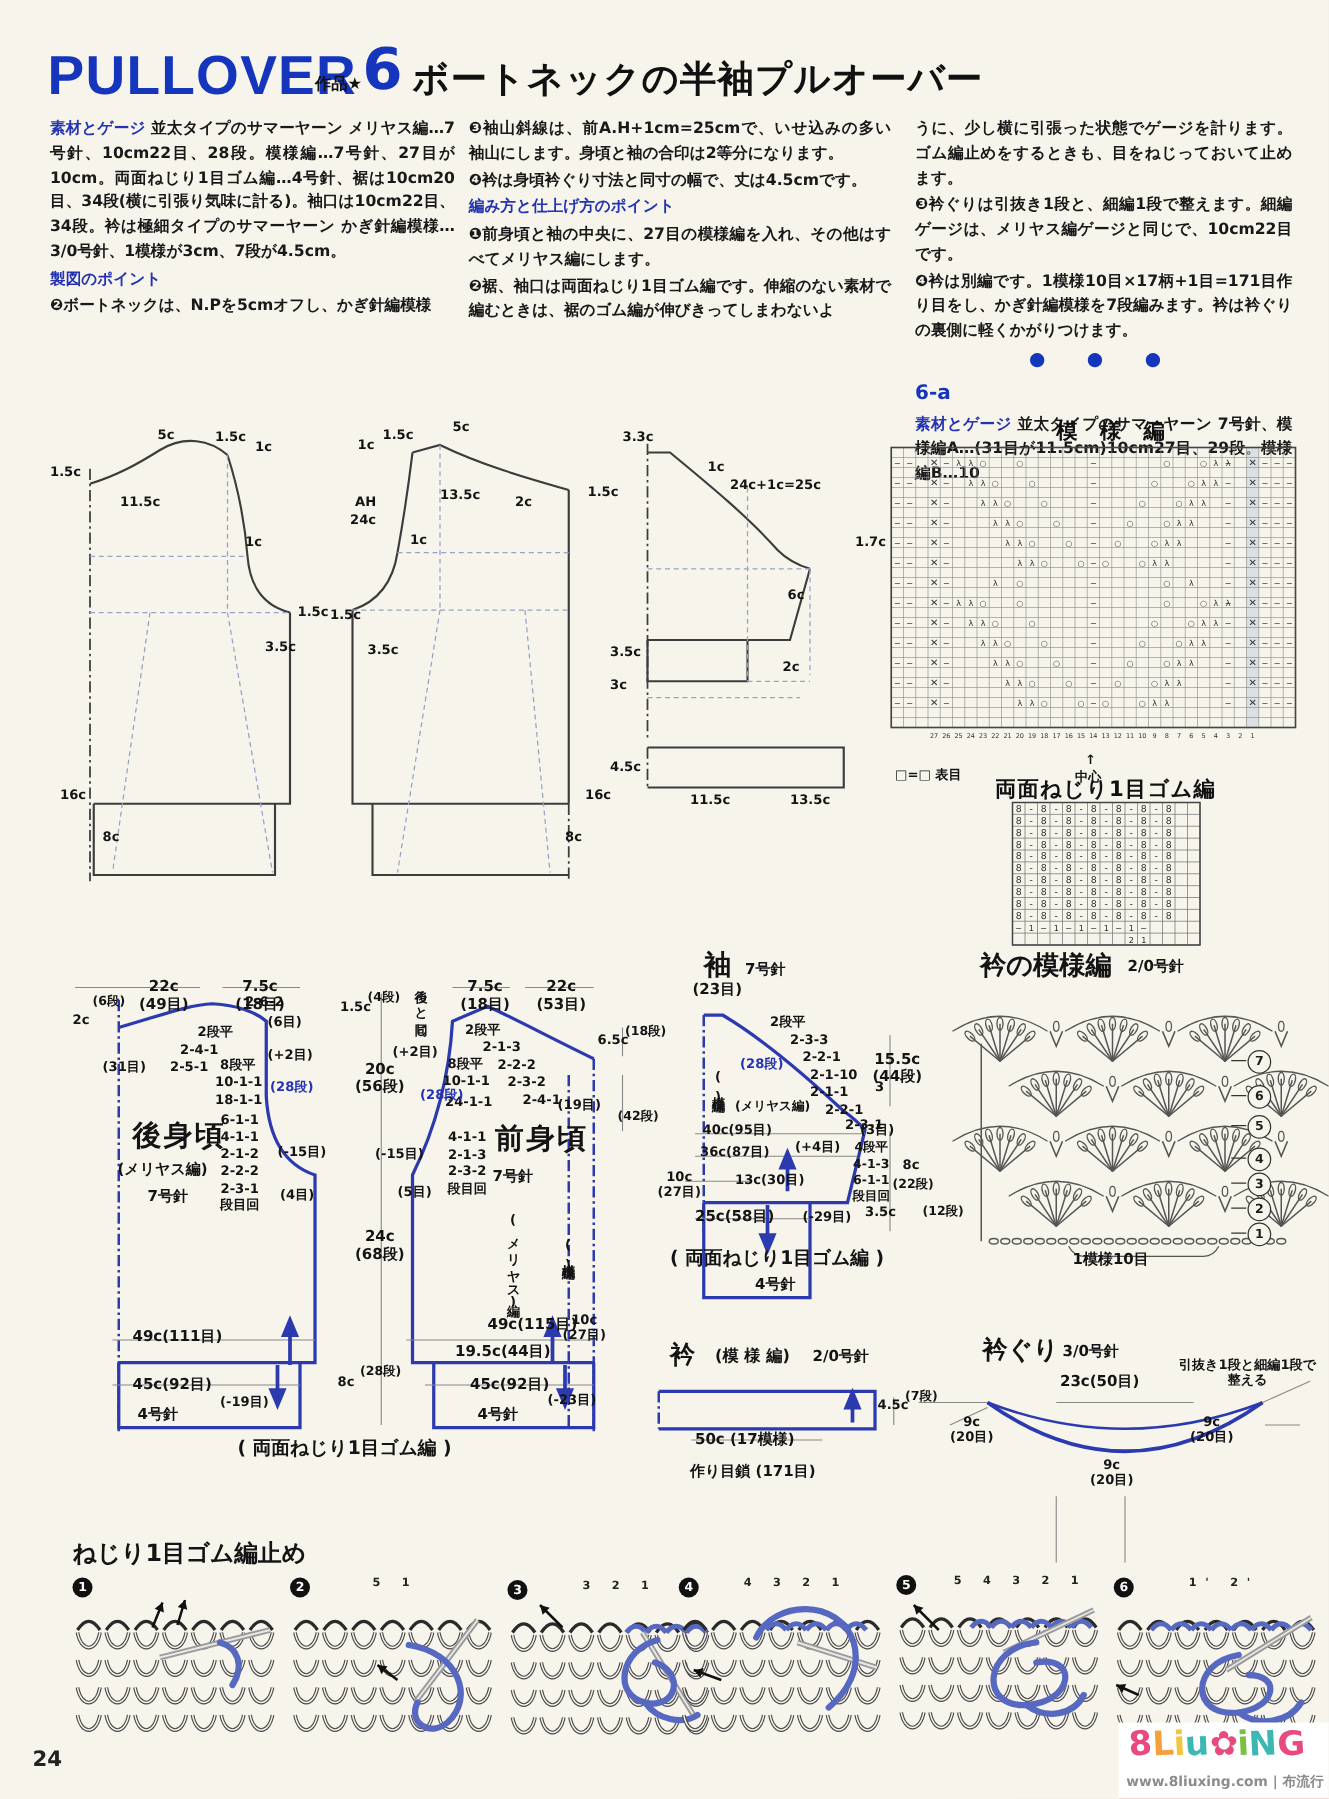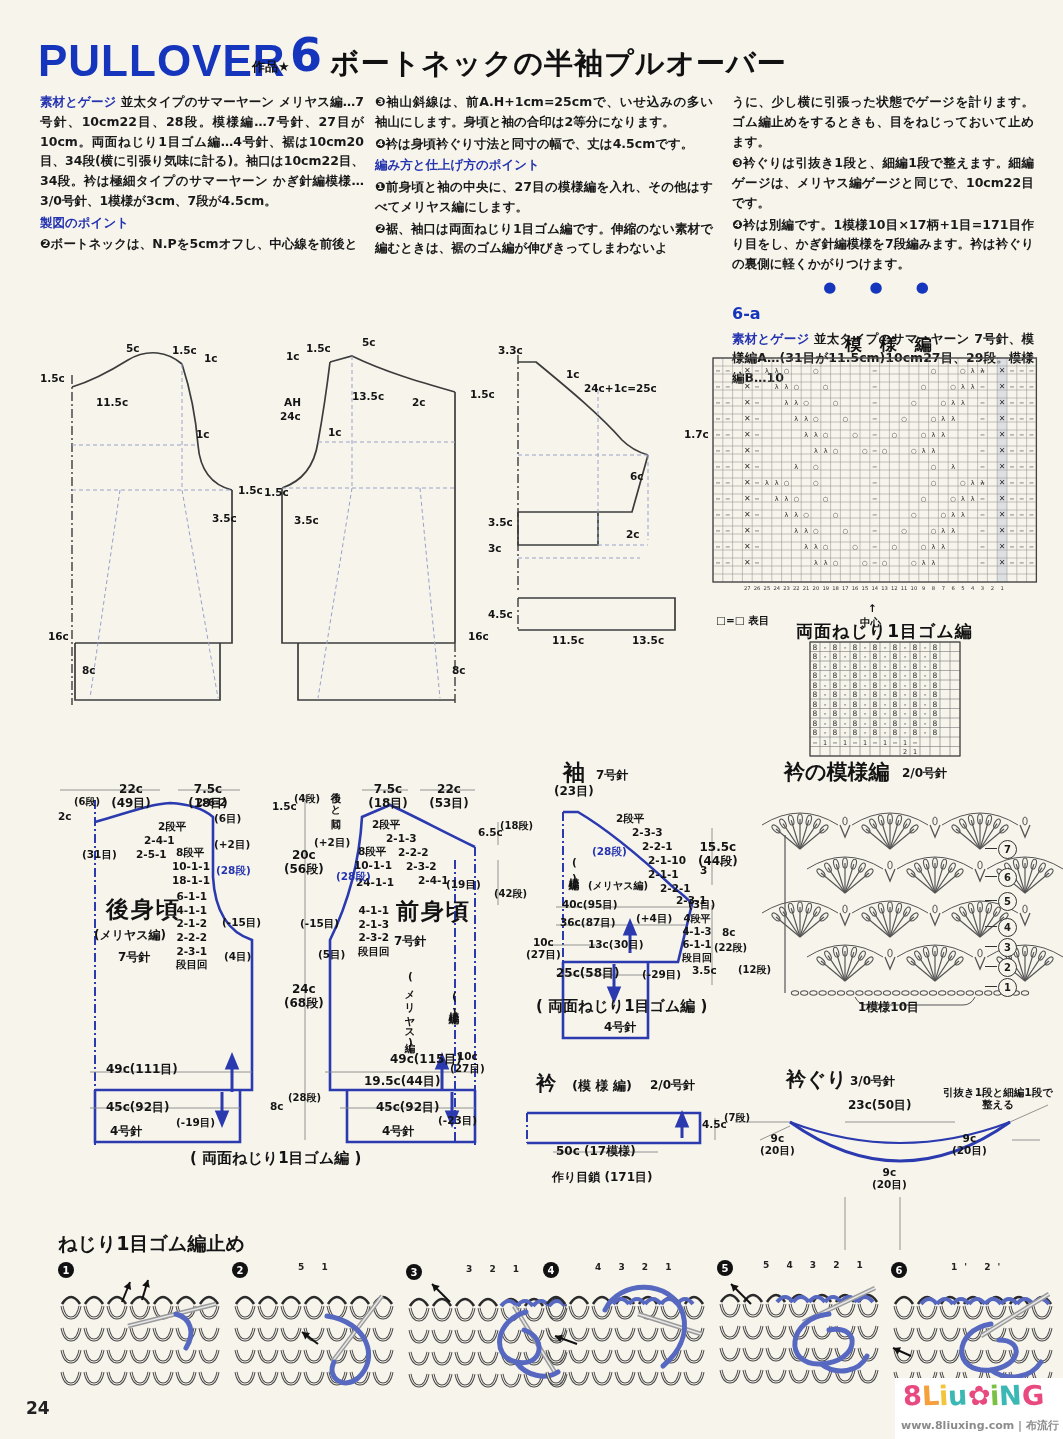--- a/index.html
+++ b/index.html
@@ -41,21 +41,21 @@
 <div id="page">
 
   <div class="head-en" style="left:38px;top:36px;">PULLOVER</div>
   <div class="head-work" style="left:252px;top:58px;">作品★</div>
   <div class="head-num" style="left:290px;top:28px;">6</div>
   <div class="head-jp" style="left:330px;top:44px;">ボートネックの半袖プルオーバー</div>
 
   <div class="col" style="left:40px;top:92px;width:324px;">
     <p><span class="bhead">素材とゲージ</span><span> 並太タイプのサマーヤーン メリヤス編…7号針、10cm22目、28段。模様編…7号針、27目が10cm。両面ねじり1目ゴム編…4号針、裾は10cm20目、34段(横に引張り気味に計る)。袖口は10cm22目、34段。衿は極細タイプのサマーヤーン かぎ針編模様…3/0号針、1模様が3cm、7段が4.5cm。</span></p>
     <p class="bhead">製図のポイント</p>
-    <p>❷ボートネックは、N.Pを5cmオフし、中心線を前後と</p>
+    <p>❷ボートネックは、N.Pを5cmオフし、かぎ針編模様</p>
   </div>
   <div class="col" style="left:375px;top:92px;width:338px;">
     <p>❸袖山斜線は、前A.H+1cm=25cmで、いせ込みの多い袖山にします。身頃と袖の合印は2等分になります。</p>
     <p>❹衿は身頃衿ぐり寸法と同寸の幅で、丈は4.5cmです。</p>
     <p class="bhead">編み方と仕上げ方のポイント</p>
     <p>❶前身頃と袖の中央に、27目の模様編を入れ、その他はすべてメリヤス編にします。</p>
     <p>❷裾、袖口は両面ねじり1目ゴム編です。伸縮のない素材で編むときは、裾のゴム編が伸びきってしまわないよ</p>
   </div>
   <div class="col" style="left:732px;top:92px;width:302px;">
     <p>うに、少し横に引張った状態でゲージを計ります。ゴム編止めをするときも、目をねじっておいて止めます。</p>

